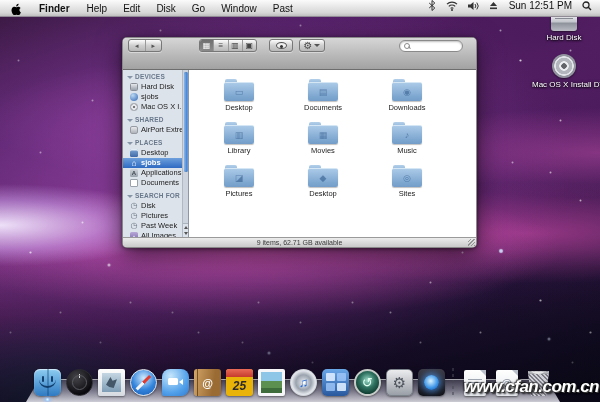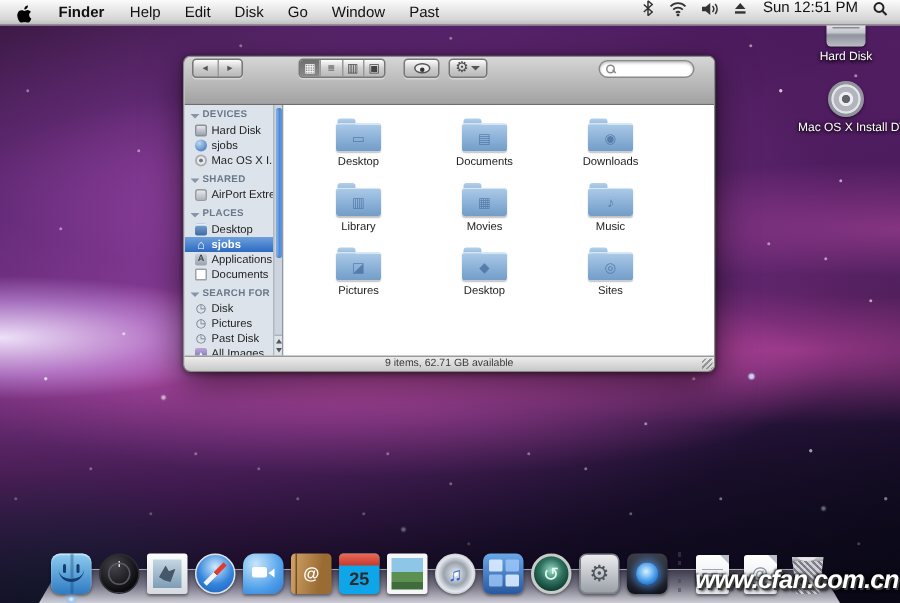--- a/index.html
+++ b/index.html
@@ -198,21 +198,21 @@
     background:linear-gradient(#e23b2e 50%, #f5f5f5 50%); transform:rotate(45deg); }
 
   .ic-ichat { border-radius:8px 8px 8px 2px; background:radial-gradient(circle at 32% 26%, #c6e6fb, #51a0ea 62%, #2f7cd0); box-shadow:0 1px 2px rgba(0,0,0,.4); }
   .ic-ichat .cam { position:absolute; left:6px; top:9px; width:10px; height:7px; background:#fff; border-radius:1.5px; }
   .ic-ichat .lens { position:absolute; left:17px; top:9.5px; width:0; height:0; border-top:3px solid transparent; border-bottom:3px solid transparent; border-right:4.5px solid #fff; }
 
   .ic-book { border-radius:3px; background:linear-gradient(100deg,#d2a468,#9a6c34 70%); box-shadow:0 1px 2px rgba(0,0,0,.4);
     display:flex; align-items:center; justify-content:center; color:#fff; font-size:11px; font-weight:bold; }
   .ic-book::before { content:""; position:absolute; left:2.5px; top:0; bottom:0; width:1.5px; background:rgba(80,48,16,.7); }
 
-  .ic-ical { border-radius:3px; background:#0ea5e9; box-shadow:0 1px 2px rgba(0,0,0,.4); }
+  .ic-ical { border-radius:3px; background:#eab308; box-shadow:0 1px 2px rgba(0,0,0,.4);font-style:italic; }
   .ic-ical .cal-top { position:absolute; left:0; right:0; top:0; height:8px; border-radius:3px 3px 0 0; background:linear-gradient(#ea6a58,#c53a2c); }
   .ic-ical .cal-day { position:absolute; left:0; right:0; top:9px; text-align:center; font-size:12px; font-weight:bold; color:#2c2c2c; line-height:16px; }
 
   .ic-preview { border-radius:2px; background:#f6f6f8; box-shadow:0 1px 2px rgba(0,0,0,.4); }
   .ic-preview .ph { position:absolute; inset:3px; background:linear-gradient(#8ec6e8 0 45%, #5c9050 45% 75%, #3e6c3a 75%); }
 
   .ic-itunes { border-radius:50%; background:radial-gradient(circle, #fcfcfc 0 9%, #c9ced6 11% 16%, #9ba3ae 40%, #e4e7ec 62%, #8d959f 90%);
     box-shadow:0 1px 2px rgba(0,0,0,.4); display:flex; align-items:center; justify-content:center; }
   .ic-itunes .note { color:#2a6cd4; font-size:13px; text-shadow:0 0 2px rgba(255,255,255,.8); }
 
@@ -412,21 +412,21 @@
           <div class="sb-row">
               <span class="sbi sbi-clock">◷</span>
               <span>Disk</span>
             </div>
           <div class="sb-row">
               <span class="sbi sbi-clock">◷</span>
               <span>Pictures</span>
             </div>
           <div class="sb-row">
               <span class="sbi sbi-clock">◷</span>
-              <span>Past Disk</span>
+              <span>Past Week</span>
             </div>
           <div class="sb-row">
               <span class="sbi sbi-img">▴</span>
               <span>All Images</span>
             </div>
 
         </div>
         <div class="sb-scroll">
           <div class="sb-thumb"></div>
           <div class="sb-arrows">

